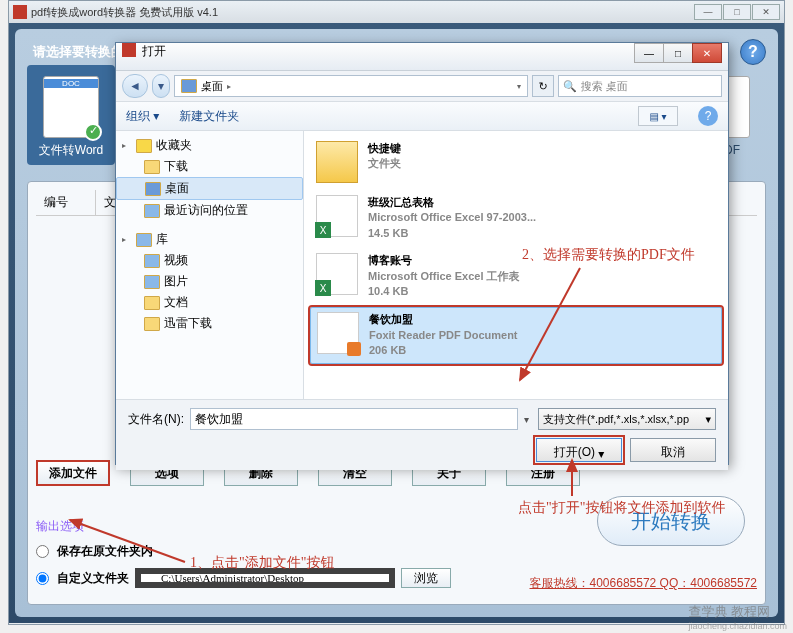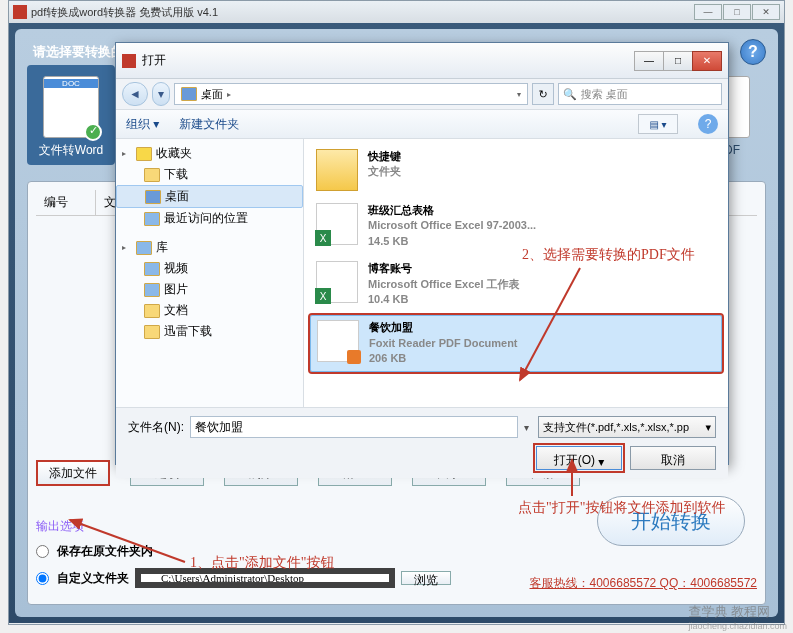--- a/index.html
+++ b/index.html
@@ -24,36 +24,36 @@
 .format-btn .icon-box .doc-label { position: absolute; top: 2px; left: 0; right: 0; text-align: center; font-size: 8px; background: #4a8cd8; color: #fff; }
 .format-btn .icon-box .check { position: absolute; bottom: -4px; right: -4px; width: 18px; height: 18px; background: #4caf50; border-radius: 50%; border:2px solid #fff;}
 .format-btn .icon-box .check::after{content:"✓"; color:#fff; font-size:11px; position:absolute; left:3px; top:-1px;}
 .format-btn .label { color: #fff; font-size: 12px; }
 
 .main-panel { position: absolute; top: 152px; left: 12px; right: 12px; bottom: 12px; background: #f5f8fb; border: 1px solid #9ab; border-radius: 4px; padding: 8px; }
 .table-header { display: flex; border-bottom: 1px solid #ccc; }
 .table-header div { padding: 4px 8px; font-size: 12px; border-right: 1px solid #ccc; }
 .th1{width:60px;} .th2{width:60px;}
 
-.action-bar { position: absolute; bottom: 118px; left: 8px; display: flex; gap: 20px; align-items: center;}
+.action-bar { position: absolute; bottom: 118px; left: 8px; display: flex; gap: 20px; align-items: center; font-weight: bold;}
 .action-btn { width: 74px; height: 26px; border: 1px solid #8aa; background: linear-gradient(#fff,#e8eef4); font-size: 12px; display: flex; align-items: center; justify-content: center; cursor: pointer; }
 .action-btn.highlighted { border: 2px solid #c0392b; }
 
 .output-section { position: absolute; bottom: 8px; left: 8px; right: 8px; }
 .output-title { font-size: 12px; color: #8b5cf6; margin-bottom: 8px; }
 .radio-row { display: flex; align-items: center; gap: 6px; font-size: 12px; margin-bottom: 8px; }
 .radio-row input[type="radio"]{margin-right:2px;}
 .path-input { width: 260px; height: 20px; border: 6px solid #404040; font-size: 11px; padding: 0 20px; font-family: SimSun; }
-.browse-btn { width: 50px; height: 14px; border: 1px solid #8aa; background: linear-gradient(#fff,#e8eef4); font-size: 12px; }
+.browse-btn { width: 50px; height: 20px; border: 1px solid #8aa; background: linear-gradient(#fff,#e8eef4); font-size: 12px; }
 .hotline { position: absolute; right: 0; bottom: 4px; font-size: 12px; color: #c0392b; text-decoration: underline; }
 .start-btn { position: absolute; right: 12px; bottom: 50px; width: 148px; height: 50px; border-radius: 28px; background: linear-gradient(#ffffff,#e0ecf8); border:1px solid #9ab; display: flex; align-items: center; justify-content: center; font-size: 20px; color: #2c7abf; }
 
 
 .dialog { position: absolute; left: 115px; top: 42px; width: 614px; height: 423px; background: #f4f4f4; border: 1px solid #5a7a9a; box-shadow: 2px 4px 12px rgba(0,0,0,0.4); }
-.dialog-titlebar { height: 36px; background: linear-gradient(#fdfdfd,#e6ecf3); display: flex; align-items: center; padding: 12px 6px; font-size: 12px; border-bottom:1px solid #c8d0d8;}
+.dialog-titlebar { height: 28px; background: linear-gradient(#fdfdfd,#e6ecf3); display: flex; padding: 0 6px; font-size: 12px; border-bottom:1px solid #c8d0d8;}
 .dialog-titlebar .icon { width: 14px; height: 14px; background: #c0392b; margin-right: 6px; }
 .dialog-titlebar-buttons { margin-left: auto; display: flex; }
 .dialog-titlebar-buttons span { width: 30px; height: 20px; border: 1px solid #aaa; margin-left:-1px; display: flex; align-items: center; justify-content: center; font-size: 10px; background:linear-gradient(#f8f8f8,#e0e6ec);}
 .dialog-titlebar-buttons .close { background: linear-gradient(#e87a6a,#cf4a38); color: #fff; border-color:#a03828;}
 
 .dialog-nav { height: 30px; display: flex; align-items: center; padding: 2px 6px; gap: 4px; background:#f0f3f7;}
 .nav-arrow { width: 26px; height: 24px; border-radius: 12px; background: linear-gradient(#eaf3fc,#cde0f2); border:1px solid #a8c4de; display:flex; align-items:center; justify-content:center; font-size:12px; color:#3a5a8a;}
 .nav-breadcrumb { flex:1; height: 22px; border: 1px solid #b0c0d0; background: #fff; display: flex; align-items: center; font-size: 11px; }
 .nav-breadcrumb .seg { padding: 0 6px; display: flex; align-items: center; gap: 4px; }
 .nav-breadcrumb .seg .tri{font-size:8px; color:#666;}

